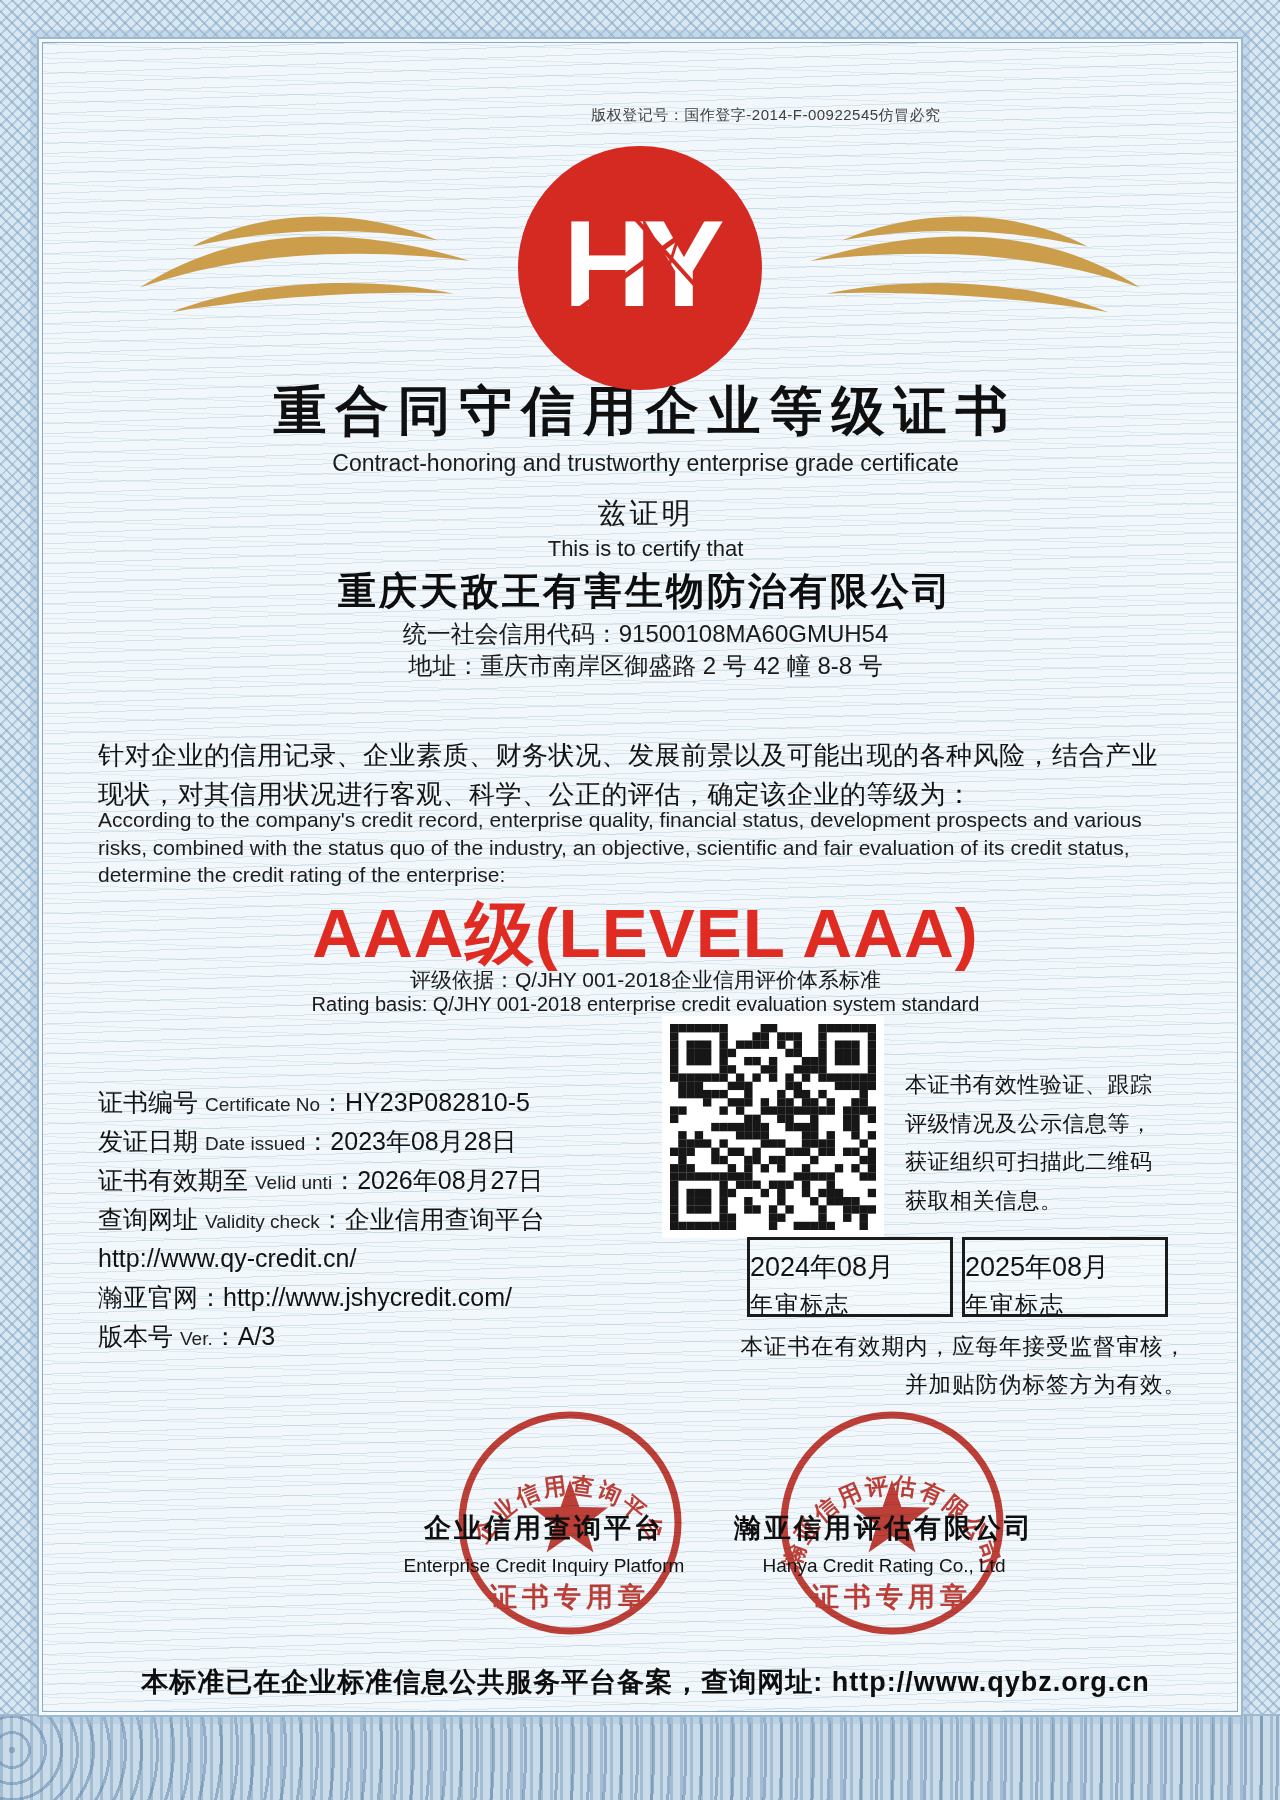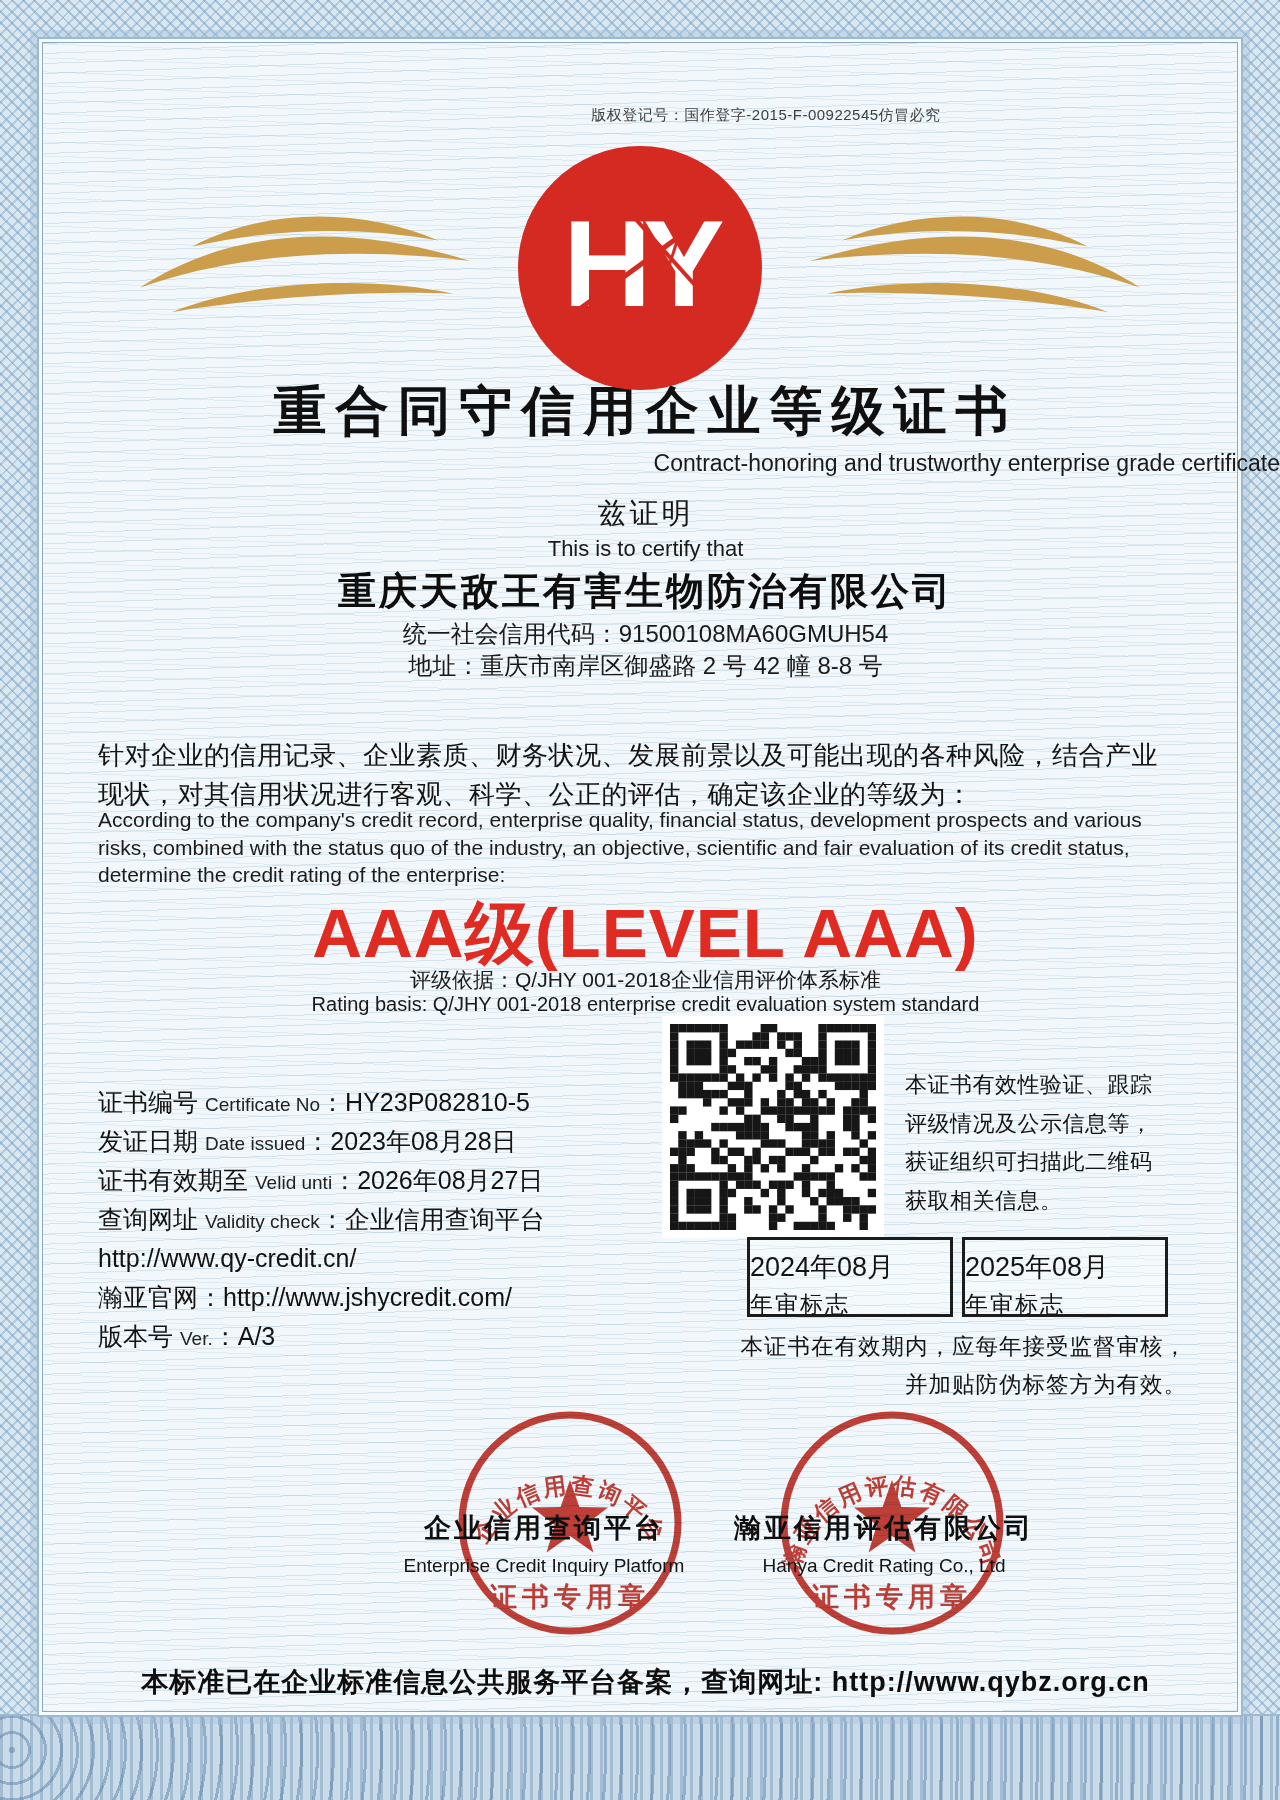--- a/index.html
+++ b/index.html
@@ -46,21 +46,21 @@
   .crack{position:absolute;background:var(--brand-red);z-index:4;}
   .crack-a{left:-10px;top:118px;width:260px;height:5px;transform:rotate(-36deg);}
   .crack-b{left:30px;top:96px;width:220px;height:4px;transform:rotate(48deg);}
   .crack-c{left:110px;top:60px;width:120px;height:3px;transform:rotate(-72deg);}
 
   .flourish{width:338px;height:136px;fill:var(--gold);opacity:.92;}
   .flourish-left{left:136px;top:196px;}
   .flourish-right{left:806px;top:196px;transform:scaleX(-1);}
 
   .title-zh{top:376px;font-size:53px;font-weight:700;letter-spacing:9px;color:#101010;}
-  .title-en{top:450px;font-size:23px;color:#1b1b1b;text-align:right;}
+  .title-en{top:450px;font-size:23px;color:#1b1b1b;}
   .certify-zh{top:494px;font-size:29px;color:#161616;letter-spacing:3px;}
   .certify-en{top:536px;font-size:22px;}
   .company-name{top:566px;font-size:38px;font-weight:700;letter-spacing:3px;color:#0e0e0e;}
   .credit-code{top:618px;font-size:24px;}
   .address{top:650px;font-size:24px;}
 
   .intro-zh{left:98px;top:736px;width:1086px;font-size:26px;line-height:39px;letter-spacing:.5px;color:#141414;}
   .intro-en{left:98px;top:806px;width:1086px;font-size:21px;line-height:27.5px;color:#1c1c1c;}
 
   .rating{top:888px;font-size:69px;font-weight:800;color:var(--rating-red);letter-spacing:1px;}
@@ -104,21 +104,21 @@
 
   .filing-line{top:1664px;font-size:27px;font-weight:600;letter-spacing:1px;color:#0e0e0e;}
 </style>
 </head>
 <body>
 
 <div class="page">
   <div class="bottom-band"></div>
   <div class="inner"></div>
 
-  <div class="abs copyright">版权登记号：国作登字-2015-F-00922545仿冒必究</div>
+  <div class="abs copyright">版权登记号：国作登字-2014-F-00922545仿冒必究</div>
 
   <svg class="abs flourish flourish-left" viewBox="0 0 330 130">
     <path d="M4 88 C 95 28, 210 26, 326 62 C 212 48, 100 54, 4 88 Z"></path>
     <path d="M55 48 C 130 8, 225 12, 295 42 C 215 28, 135 30, 55 48 Z"></path>
     <path d="M35 112 C 120 78, 235 78, 310 94 C 225 90, 118 98, 35 112 Z"></path>
   </svg>
   <svg class="abs flourish flourish-right" viewBox="0 0 330 130">
     <path d="M4 88 C 95 28, 210 26, 326 62 C 212 48, 100 54, 4 88 Z"></path>
     <path d="M55 48 C 130 8, 225 12, 295 42 C 215 28, 135 30, 55 48 Z"></path>
     <path d="M35 112 C 120 78, 235 78, 310 94 C 225 90, 118 98, 35 112 Z"></path>

